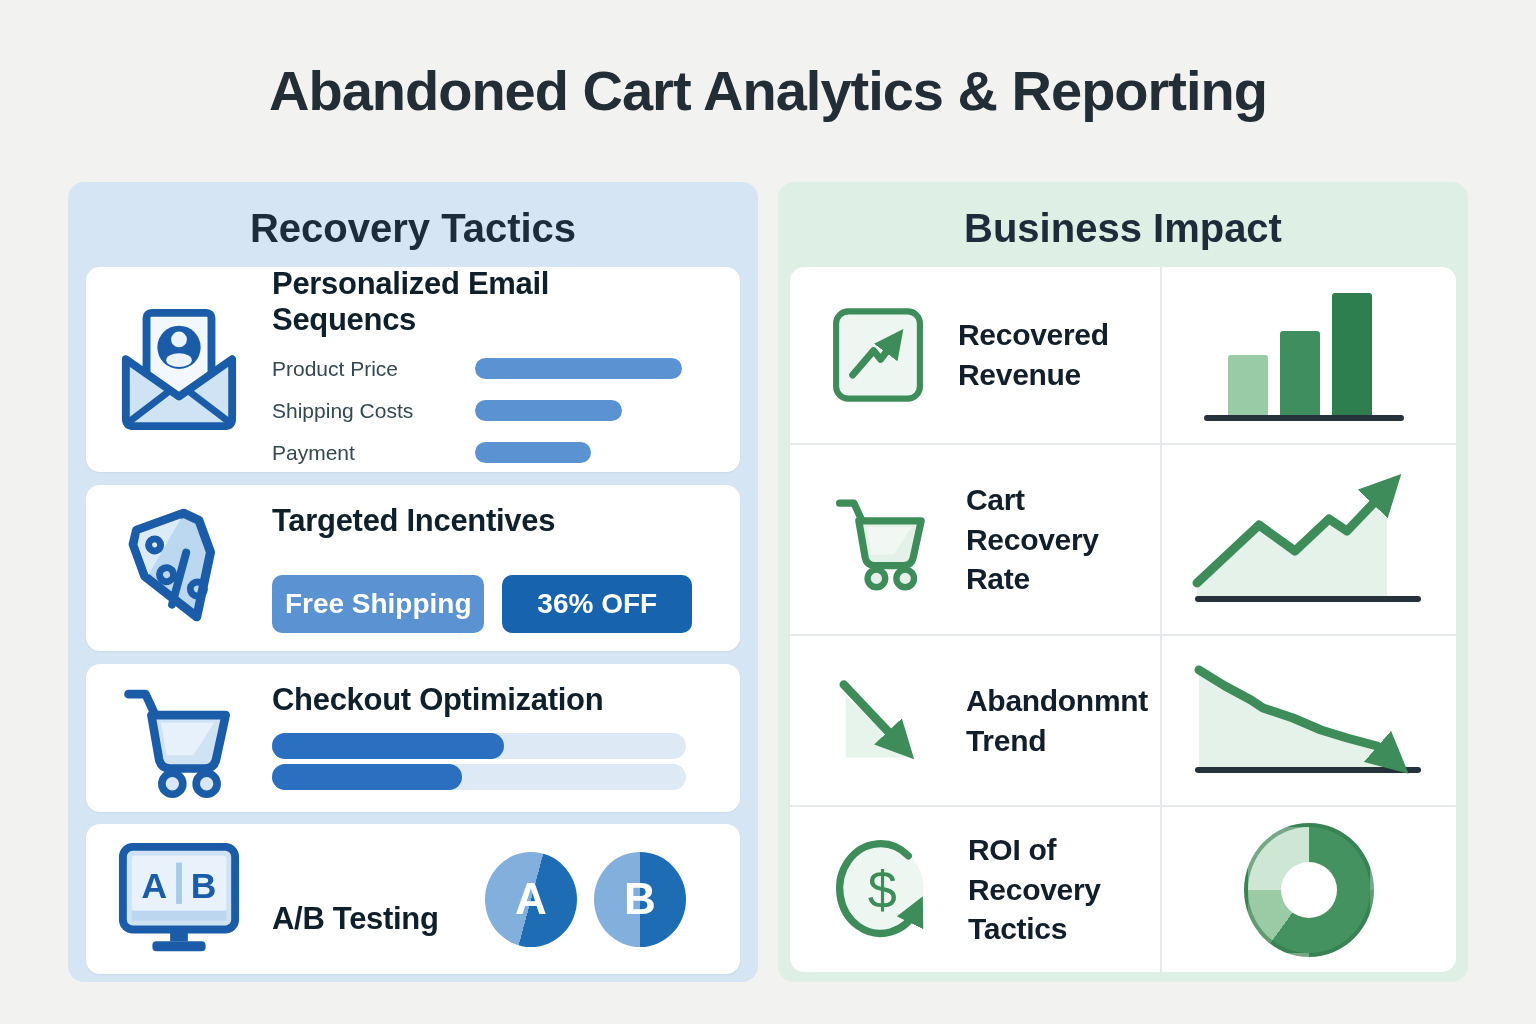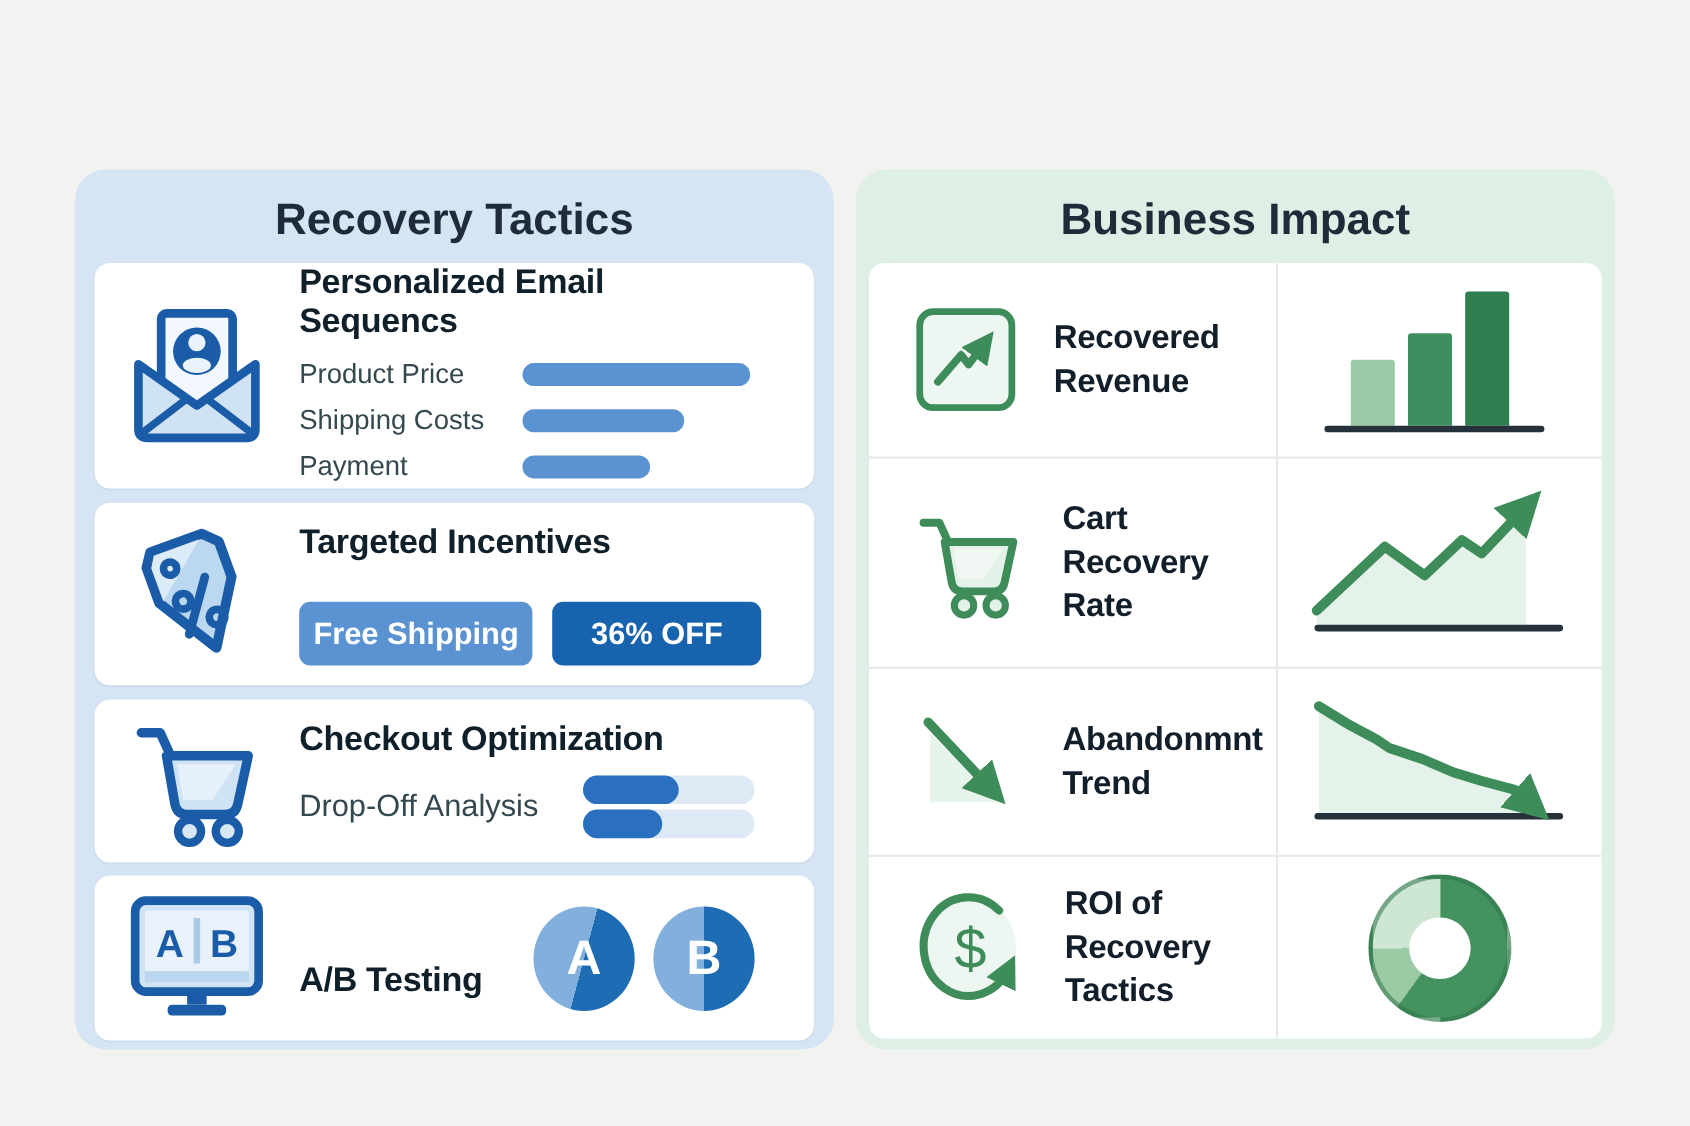--- a/index.html
+++ b/index.html
@@ -7,41 +7,41 @@
     width:1536px;height:1024px;background:#F2F2F0;
     font-family:"Liberation Sans",sans-serif;position:relative;overflow:hidden;
   }
   .canvas{position:absolute;inset:0;}
   
   .page-title{
     position:absolute;top:58px;left:0;width:100%;text-align:center;
     font-size:56px;font-weight:700;color:#222D36;letter-spacing:-1px;margin:0;
   }
   
-  .panel{position:absolute;top:154px;width:690px;height:800px;border-radius:28px;}
+  .panel{position:absolute;top:182px;width:690px;height:800px;border-radius:16px;}
   .panel.left{left:68px;background:#D5E5F3;}
   .panel.right{left:778px;background:#DEEFE5;}
   .panel h2{
     margin:0;padding-top:24px;height:60px;text-align:center;
     font-size:40px;font-weight:700;color:#1E2B38;
   }
   
   .card{
     background:#fff;border-radius:14px;margin:0 18px;box-shadow:0 1px 2px rgba(20,40,70,.05);
     display:flex;align-items:center;
   }
   .card.c1{height:205px;margin-top:1px;}
   .card.c2{height:166px;margin-top:13px;}
   .card.c3{height:148px;margin-top:13px;}
   .card.c4{height:150px;margin-top:12px;}
   .icon-col{width:186px;display:flex;justify-content:center;flex-shrink:0;}
   .card .content{flex:1;min-width:0;padding-right:48px;}
   .card h3{margin:0 0 10px 0;font-size:31px;font-weight:700;color:#10202B;letter-spacing:-.3px;}
   .metric-row{display:flex;align-items:center;height:42px;}
-  .metric-row .mlabel{width:203px;font-size:25px;color:#34484F;flex-shrink:0;}
+  .metric-row .mlabel{width:203px;font-size:21px;color:#34484F;flex-shrink:0;}
   .hbar-wrap{flex:1;margin-right:10px;}
   .hbar{height:21px;border-radius:11px;background:#5B92D1;}
   
   .btn-row{display:flex;gap:18px;margin-top:36px;}
   .btn{height:58px;border-radius:10px;color:#fff;font-size:28px;font-weight:700;
        display:flex;align-items:center;justify-content:center;border:none;cursor:pointer;}
   .btn.lt{width:213px;background:#5B92D1;}
   .btn.dk{width:190px;background:#1763AE;}
   
   .prog-row{display:flex;align-items:center;margin-top:6px;}
@@ -74,20 +74,21 @@
   
   .donut{width:122px;height:126px;border-radius:50%;position:relative;border:4px solid rgba(47,116,72,.55);}
   .donut::after{content:'';position:absolute;inset:0;margin:auto;width:56px;height:56px;background:#fff;border-radius:50%;}
   svg{display:block;}
 </style>
 </head>
 <body>
 
 <div class="canvas">
 
+  <h1 class="page-title">Abandoned Cart Analytics &amp; Reporting</h1>
 
   <section class="panel left">
     <h2>Recovery Tactics</h2>
 
     <div class="card c1">
       <div class="icon-col">
         <svg width="126" height="130" viewBox="0 0 128 130">
           <rect x="31" y="7" width="66" height="86" rx="5" fill="#F2F8FD" stroke="#1A5CA8" stroke-width="8"></rect>
           <circle cx="64" cy="42" r="22" fill="#1A5CA8"></circle>
           <circle cx="64" cy="34" r="8" fill="#EAF2FB"></circle>
@@ -147,21 +148,20 @@
           <path d="M12 18 H30 L40 40" fill="none" stroke="#1A5CA8" stroke-width="9" stroke-linecap="round" stroke-linejoin="round"></path>
           <path d="M36 40 H114 L104 86 Q102 96 92 96 H56 Q46 96 44 86 Z" fill="#CFE3F5" stroke="#1A5CA8" stroke-width="9" stroke-linejoin="round"></path>
           <path d="M46 48 H102 L80 82 H52 Z" fill="#E6F1FB"></path>
           <circle cx="58" cy="112" r="11" fill="#D7E7F6" stroke="#1A5CA8" stroke-width="8"></circle>
           <circle cx="94" cy="112" r="11" fill="#D7E7F6" stroke="#1A5CA8" stroke-width="8"></circle>
         </svg>
       </div>
       <div class="content">
         <h3>Checkout Optimization</h3>
         <div class="prog-row">
-          <span class="mlabel">Drop-Off Analysis</span>
           <div class="prog-col">
             <div class="track">
                 <div class="fill" style="width: 56%;"></div>
               </div>
             <div class="track">
                 <div class="fill" style="width: 46%;"></div>
               </div>
           </div>
         </div>
       </div>

